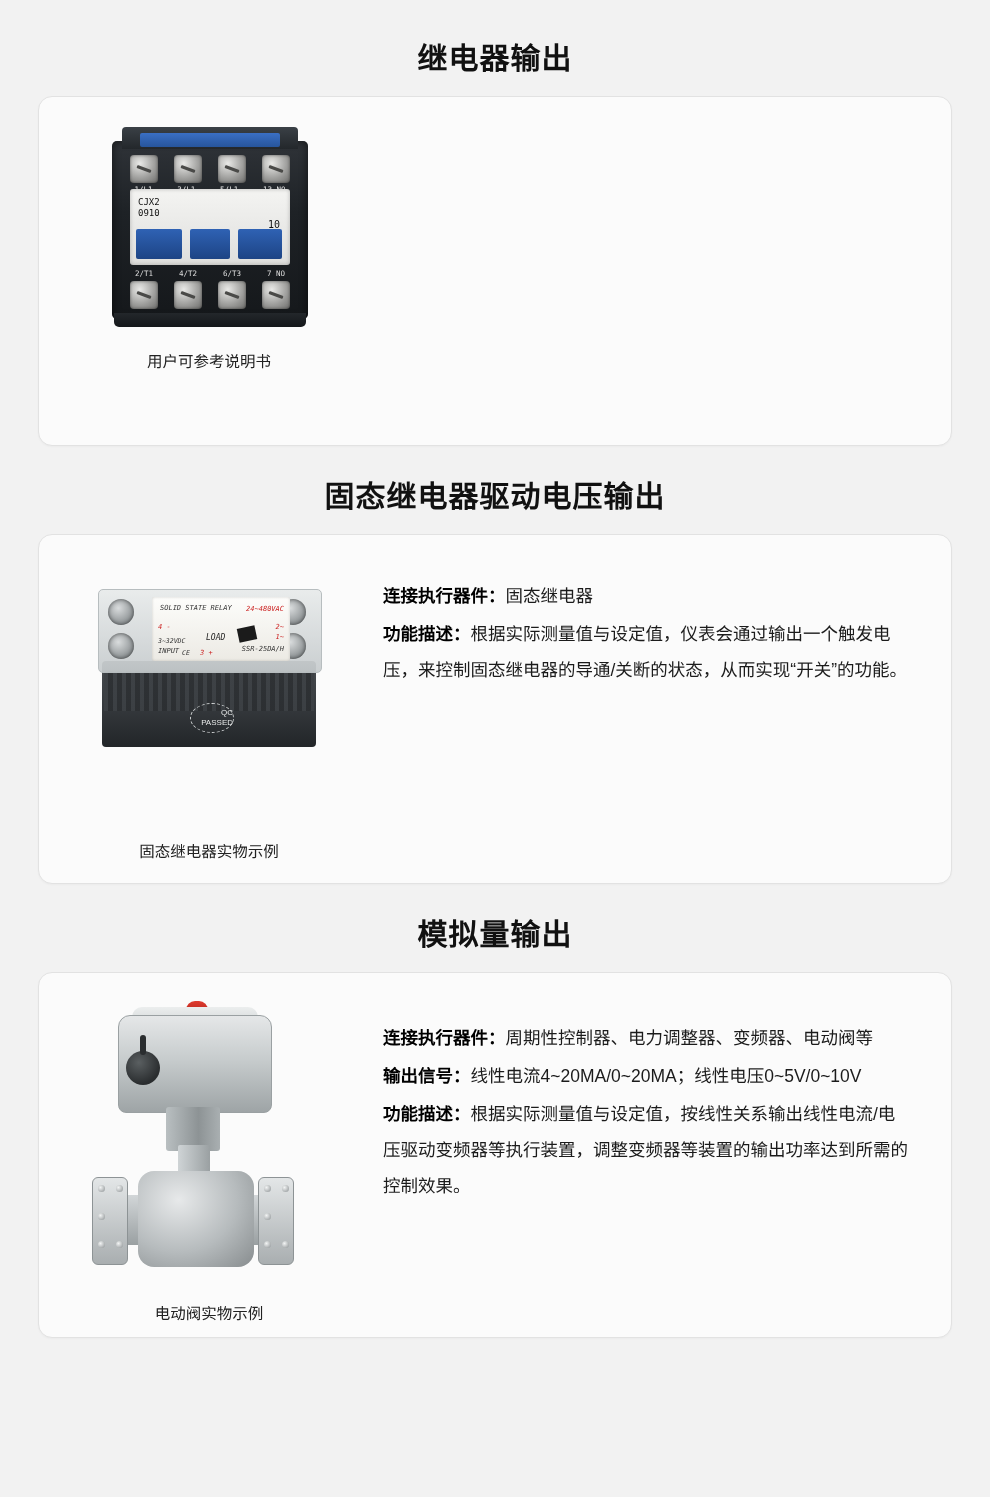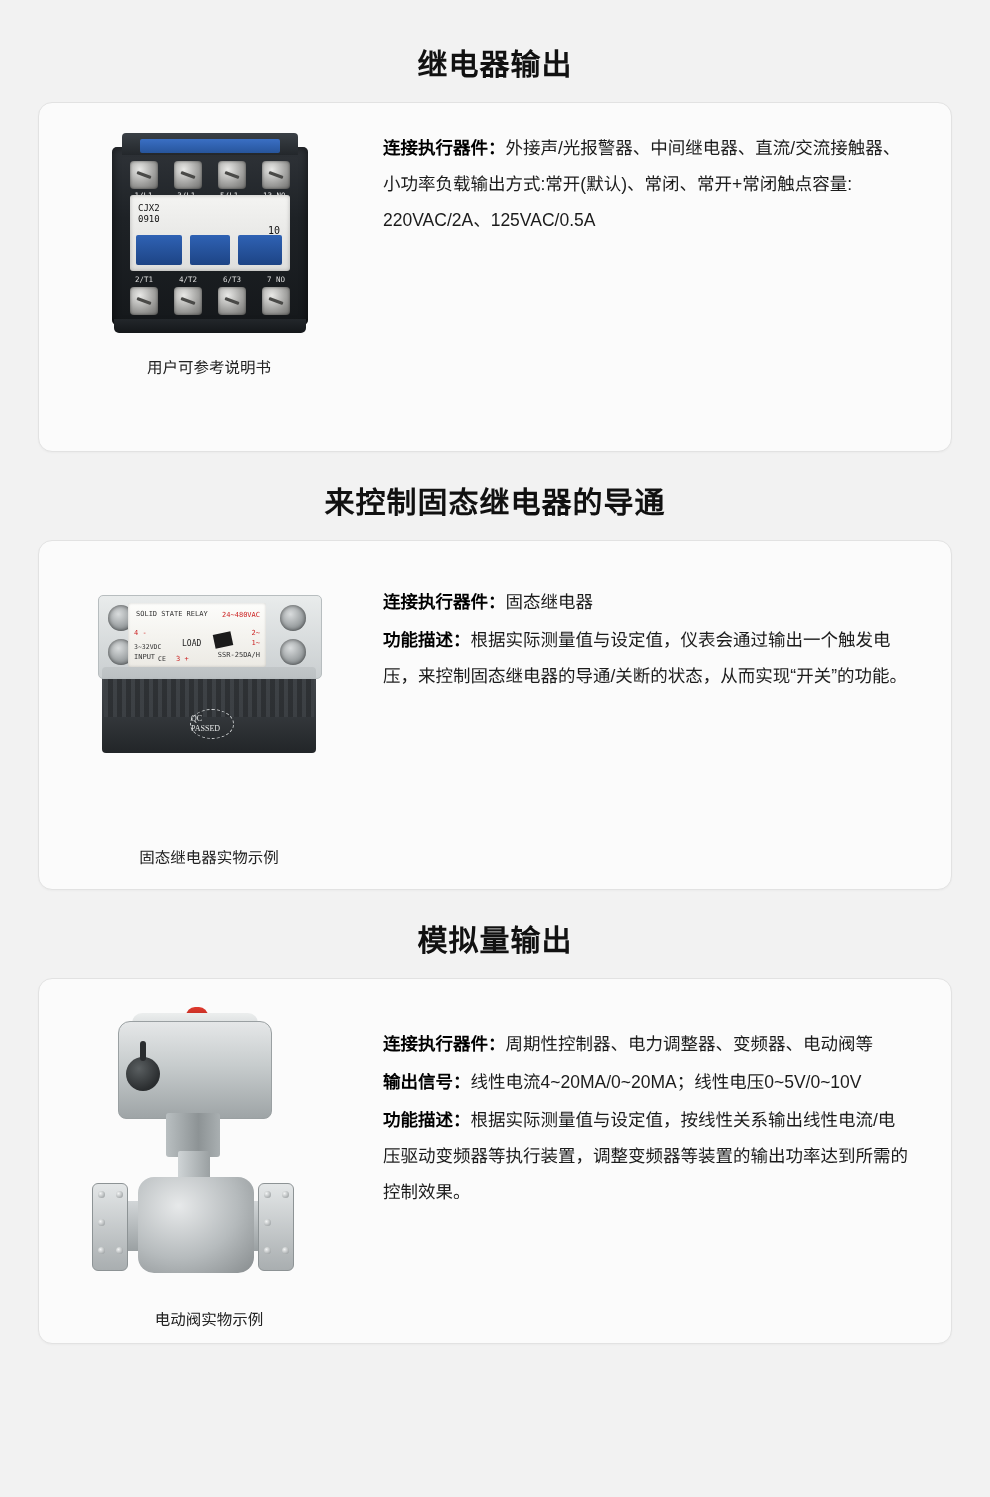--- a/index.html
+++ b/index.html
@@ -12,21 +12,21 @@
     width: 990px;
     font-family: "Liberation Sans", "DejaVu Sans", sans-serif;
     color: #1a1a1a;
     -webkit-font-smoothing: antialiased;
   }
   .page {
     width: 990px;
     min-height: 1497px;
     background: #f2f2f2;
     box-sizing: border-box;
-    padding: 14px 0 40px 0;
+    padding: 8px 0 40px 0;
   }
   .section {
     margin: 0;
   }
   .section-title {
     text-align: center;
     font-size: 30px;
     font-weight: 700;
     letter-spacing: 1px;
     color: #111;
@@ -207,25 +207,26 @@
   .ssr-cover {
     position: absolute;
     left: 4px; top: 14px;
     width: 222px; height: 82px;
     background: linear-gradient(180deg,rgba(232,235,235,.95),rgba(198,203,205,.92));
     border: 1px solid #b7bdbf;
     border-radius: 5px;
   }
   .ssr-white {
     position: absolute;
-    left: 34px; top: 22px;
+    left: 58px; top: 22px;
     width: 138px; height: 64px;
     background: linear-gradient(180deg,#fdfdfb,#eceae4);
     border-radius: 2px;
     box-shadow: inset 0 0 3px rgba(0,0,0,.18);
+    font-style: italic;
   }
   .ssr-white .l1, .ssr-white .l2, .ssr-white .l3, .ssr-white .l4 {
     position: absolute;
     font-family: "DejaVu Sans Mono", monospace;
     color: #c22;
     font-size: 7px;
   }
   .ssr-white .l1 { left: 8px; top: 7px; color:#333; }
   .ssr-white .l3 { right: 6px; top: 8px; color:#c22; }
   .ssr-white .l4 { right: 6px; bottom: 8px; color:#333; }
@@ -251,25 +252,25 @@
     box-shadow: inset 0 0 4px rgba(0,0,0,.55);
   }
   .ssr-qc {
     position: absolute;
     left: 96px; top: 128px;
     width: 44px; height: 30px;
     border-radius: 50%;
     border: 1px dashed #cfd2d3;
     color: #e6e8e8;
     font-size: 8px;
-    text-align: left;
+    text-align: right;
     line-height: 1.2;
     padding-top: 4px;
     box-sizing: border-box;
-    font-family: Liberation Serif, serif;
+    font-family: Liberation Sans, sans-serif;
   }
 
   
   .valve {
     position: absolute;
     left: 0; top: 0;
     width: 270px; height: 300px;
   }
   .v-red {
     position: absolute;
@@ -408,29 +409,26 @@
               <div class="ct-screw"></div>
                 <div class="ct-screw"></div>
             </div>
             <div class="ct-foot"></div>
           </div>
         </div>
         <div class="caption">用户可参考说明书</div>
       </div>
 
       <div class="card-body">
-        <p>
-          <span class="lbl">连接执行器件：</span><span>外接声/光报警器、中间继电器、直流/交流接触器、小功率负载输出方式:常开(默认)、常闭、常开+常闭触点容量: 220VAC/2A、125VAC/0.5A</span>
-        </p>
       </div>
     </div>
   </div>
 
   <div class="section sec2">
-    <div class="section-title">来控制固态继电器的导通</div>
+    <div class="section-title">固态继电器驱动电压输出</div>
     <div class="card">
 
       <div class="card-media">
         <div class="art" style="height:230px;">
           <div class="ssr">
             <div class="ssr-base"></div>
             <div class="ssr-fins"></div>
             <div class="ssr-cover"></div>
 
             <div class="ssr-hole" style="left:14px; top:24px;"></div>

